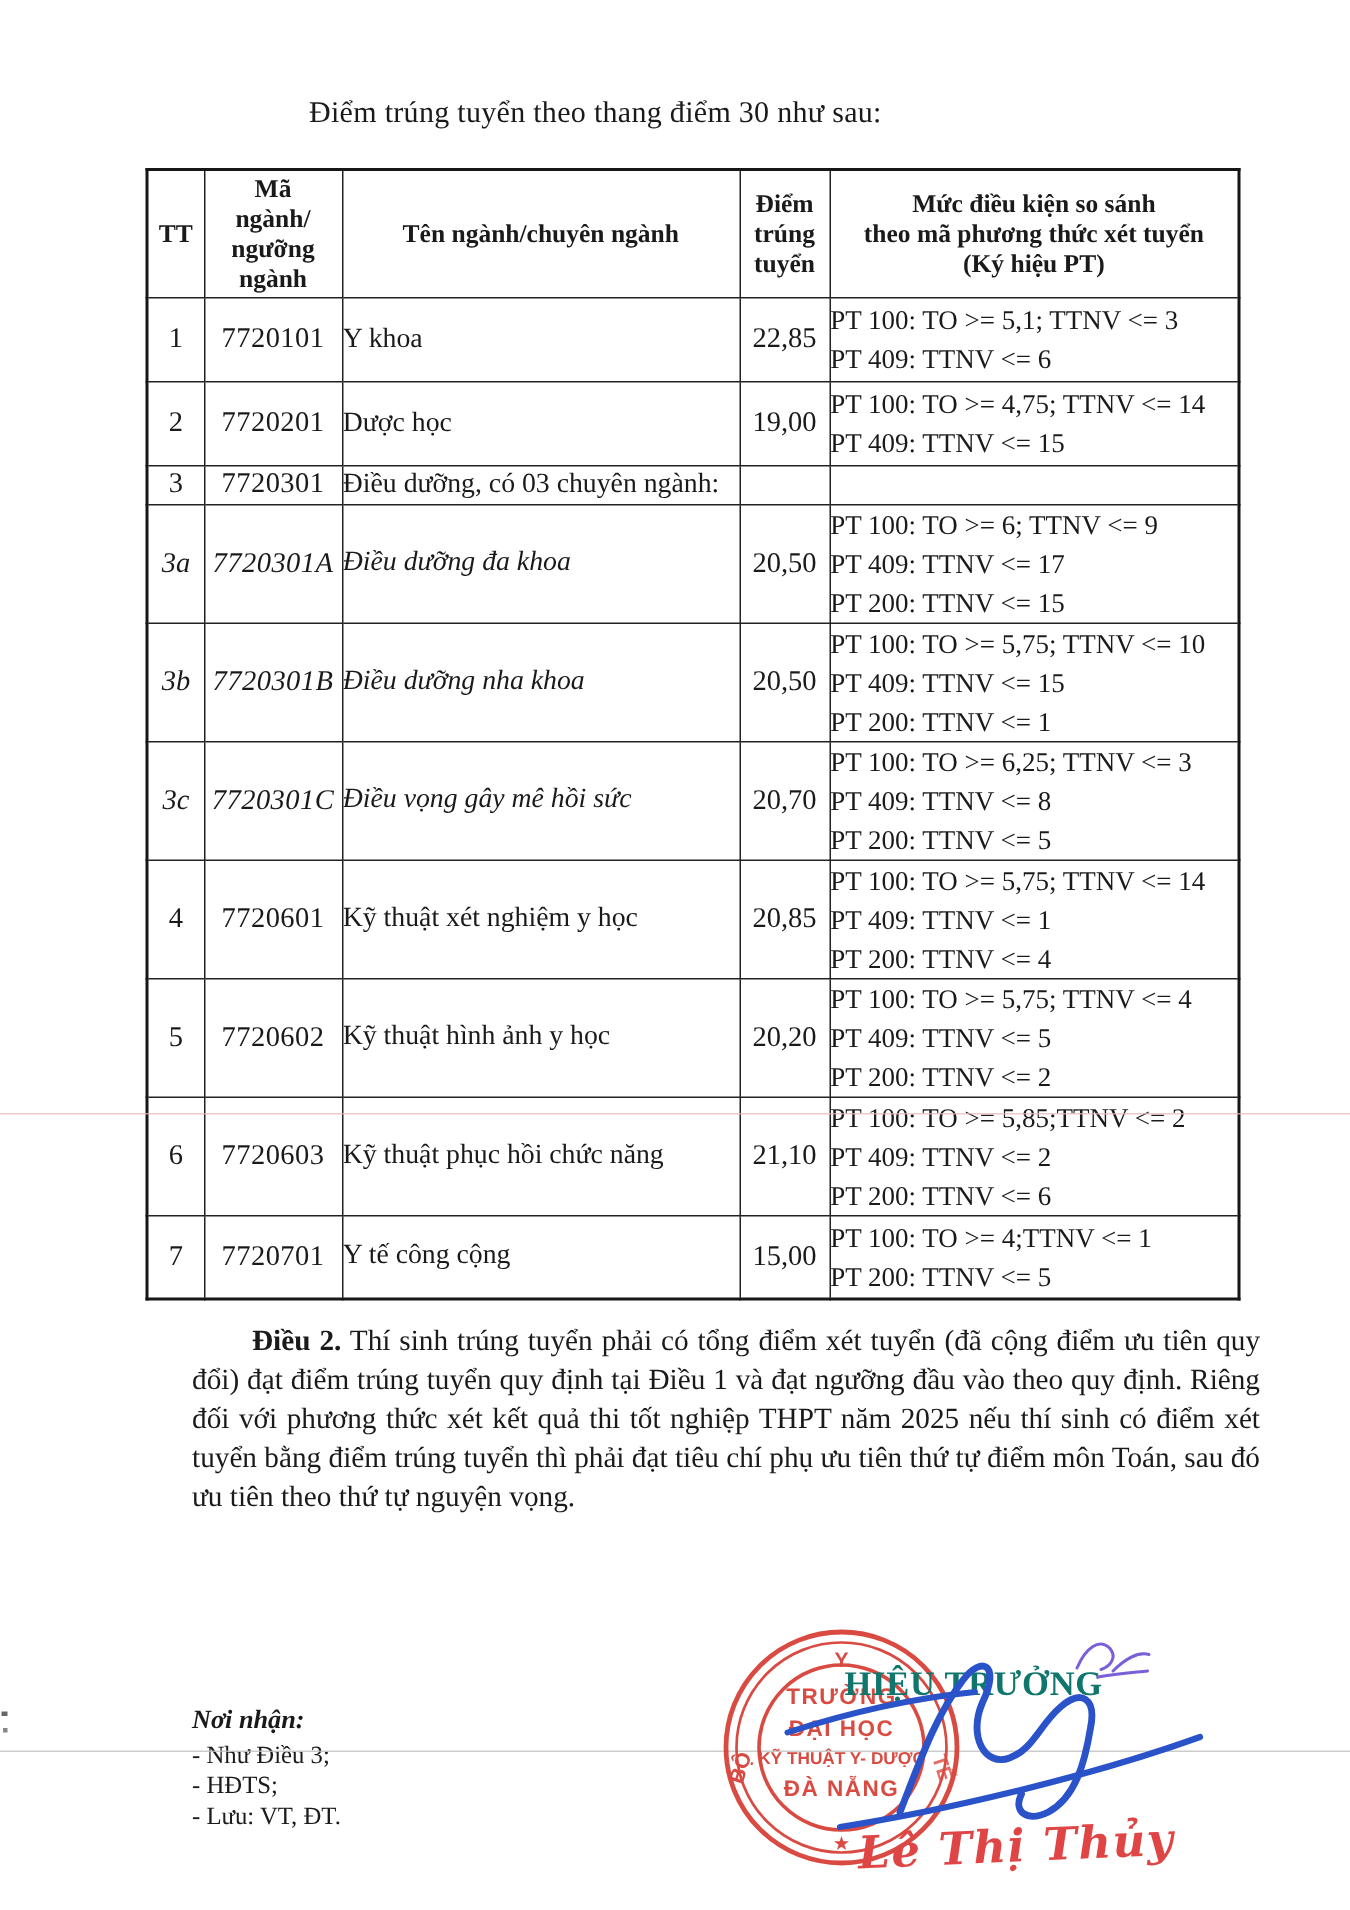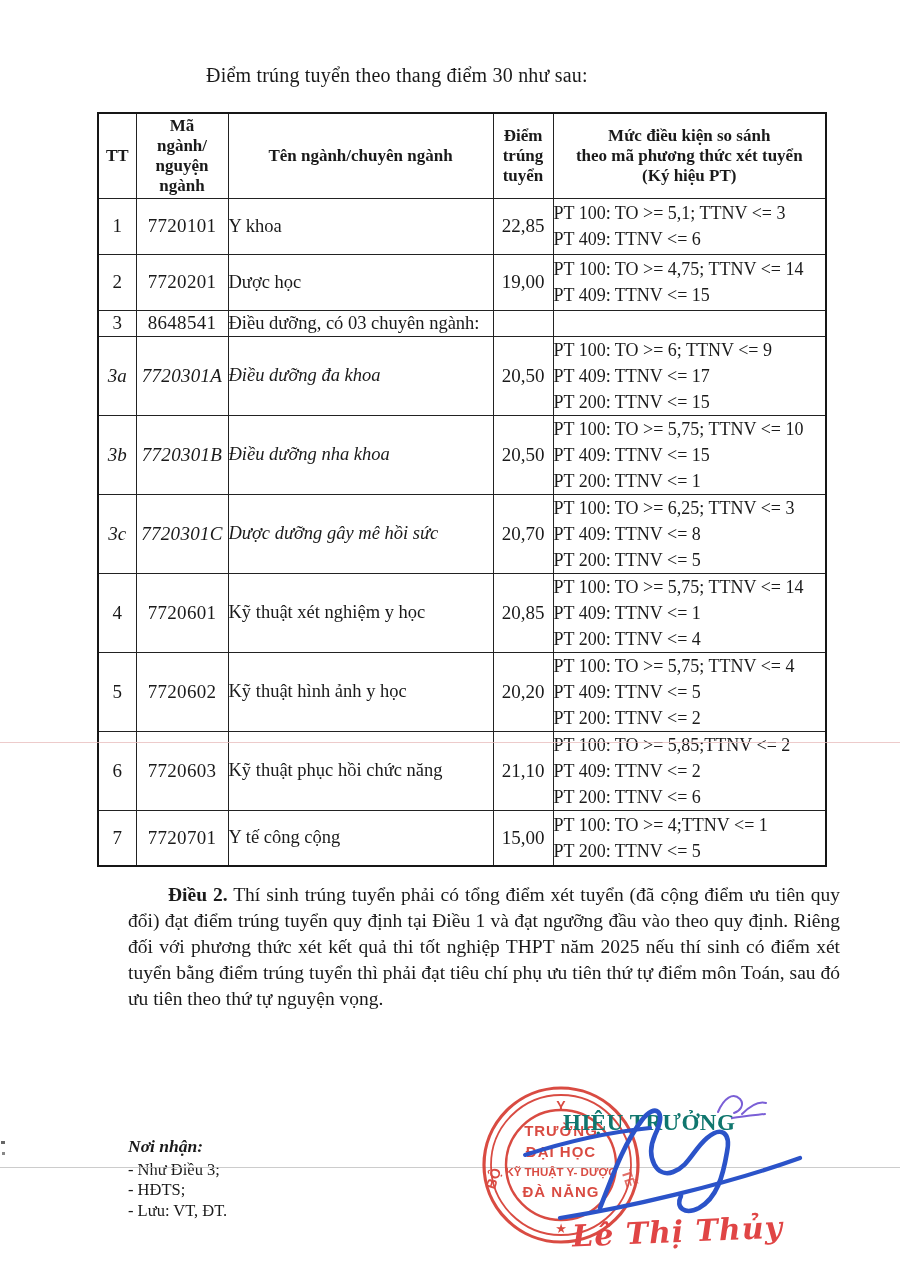--- a/index.html
+++ b/index.html
@@ -75,21 +75,21 @@
       <col style="width:265px">
       <col style="width:60px">
       <col style="width:273px">
   </colgroup>
   <tbody>
       <tr class="rh-head">
     <th>TT</th>
     <th>
           <div>Mã</div>
           <div>ngành/</div>
-          <div>nguyện</div>
+          <div>ngưỡng</div>
           <div>ngành</div>
         </th>
     <th>Tên ngành/chuyên ngành</th>
     <th>
           <div>Điểm</div>
           <div>trúng</div>
           <div>tuyển</div>
         </th>
     <th>
           <div>Mức điều kiện so sánh</div>
@@ -112,21 +112,21 @@
     <td class="c-code">7720201</td>
     <td class="c-name">Dược học</td>
     <td class="c-score">19,00</td>
     <td class="c-cond">
           <div>PT 100: TO &gt;= 4,75; TTNV &lt;= 14</div>
           <div>PT 409: TTNV &lt;= 15</div>
         </td>
   </tr>
   <tr class="rh-1">
     <td class="c-tt">3</td>
-    <td class="c-code">8648541</td>
+    <td class="c-code">7720301</td>
     <td class="c-name">Điều dưỡng, có 03 chuyên ngành:</td>
     <td class="c-score"></td>
     <td class="c-cond"></td>
   </tr>
   <tr class="rh-3 italic">
     <td class="c-tt">3a</td>
     <td class="c-code">7720301A</td>
     <td class="c-name">Điều dưỡng đa khoa</td>
     <td class="c-score">20,50</td>
     <td class="c-cond">
@@ -142,21 +142,21 @@
     <td class="c-score">20,50</td>
     <td class="c-cond">
           <div>PT 100: TO &gt;= 5,75; TTNV &lt;= 10</div>
           <div>PT 409: TTNV &lt;= 15</div>
           <div>PT 200: TTNV &lt;= 1</div>
         </td>
   </tr>
   <tr class="rh-3 italic">
     <td class="c-tt">3c</td>
     <td class="c-code">7720301C</td>
-    <td class="c-name">Dược dưỡng gây mê hồi sức</td>
+    <td class="c-name">Điều vọng gây mê hồi sức</td>
     <td class="c-score">20,70</td>
     <td class="c-cond">
           <div>PT 100: TO &gt;= 6,25; TTNV &lt;= 3</div>
           <div>PT 409: TTNV &lt;= 8</div>
           <div>PT 200: TTNV &lt;= 5</div>
         </td>
   </tr>
   <tr class="rh-3">
     <td class="c-tt">4</td>
     <td class="c-code">7720601</td>

